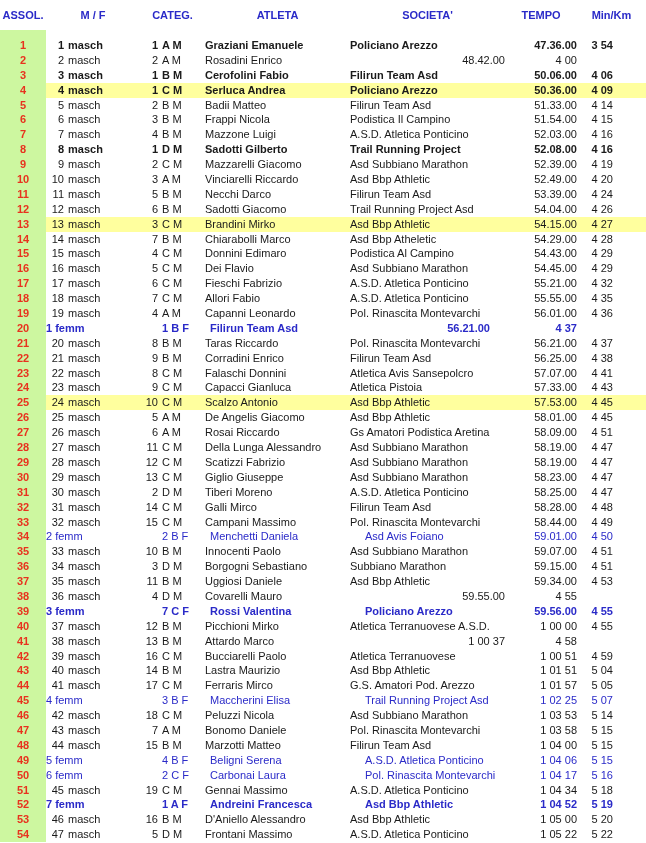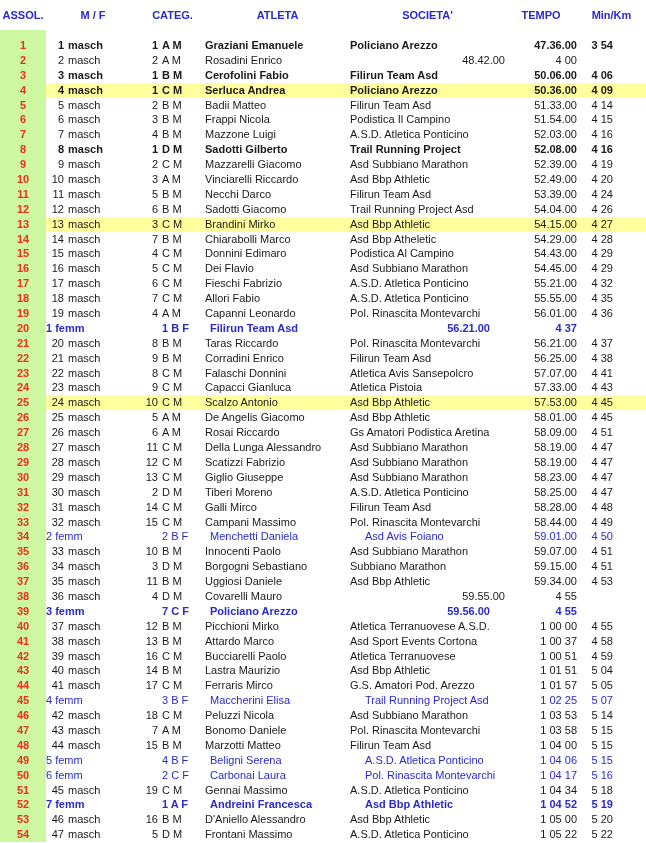--- a/index.html
+++ b/index.html
@@ -621,20 +621,21 @@
           <span>D M</span>
         </div>
         <div class="c ">Covarelli Mauro</div>
         <div class="c rt">59.55.00</div>
         <div class="c rt">4 55</div>
       </div>
       <div class="row f b">
         <div class="c c-pos">39</div>
         <div class="c ctr">3 femm</div>
         <div class="c ctr">7 C F</div>
+        <div class="c ctr">Rossi Valentina</div>
         <div class="c ctr">Policiano Arezzo</div>
         <div class="c rt">59.56.00</div>
         <div class="c rt">4 55</div>
       </div>
       <div class="row m">
         <div class="c c-pos">40</div>
         <div class="c  sub">
           <span class="n">37</span>
           <span>masch</span>
         </div>
@@ -651,21 +652,20 @@
         <div class="c c-pos">41</div>
         <div class="c  sub">
           <span class="n">38</span>
           <span>masch</span>
         </div>
         <div class="c  sub">
           <span class="n">13</span>
           <span>B M</span>
         </div>
         <div class="c ">Attardo Marco</div>
-        <div class="c ">Asd Sport Events Cortona</div>
         <div class="c rt">1 00 37</div>
         <div class="c rt">4 58</div>
       </div>
       <div class="row m">
         <div class="c c-pos">42</div>
         <div class="c  sub">
           <span class="n">39</span>
           <span>masch</span>
         </div>
         <div class="c  sub">

